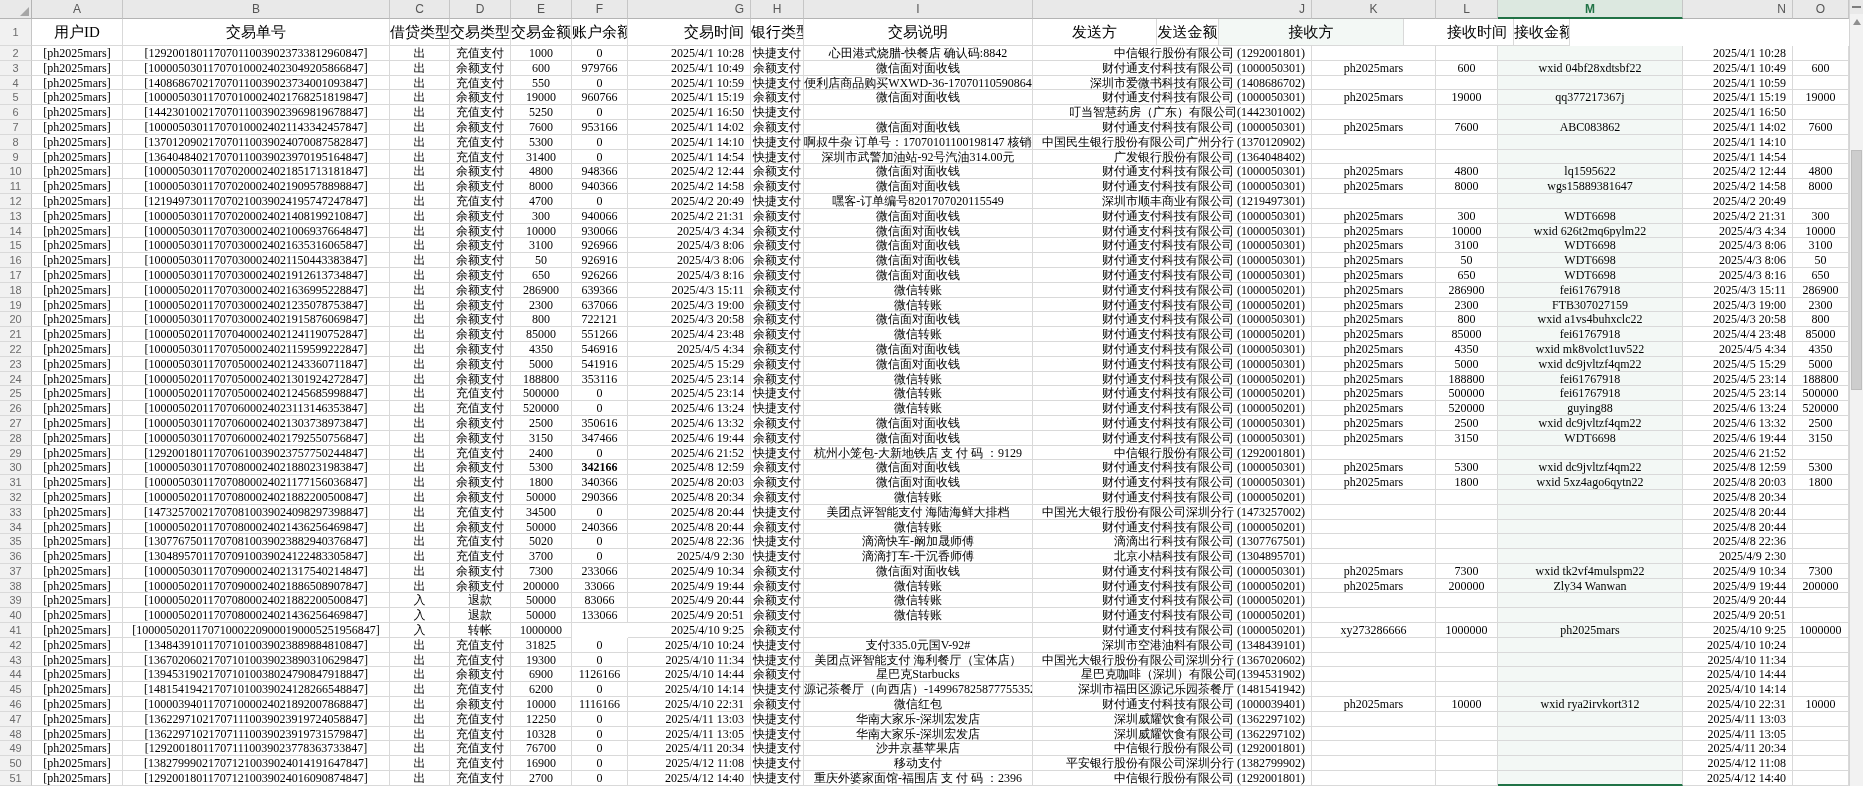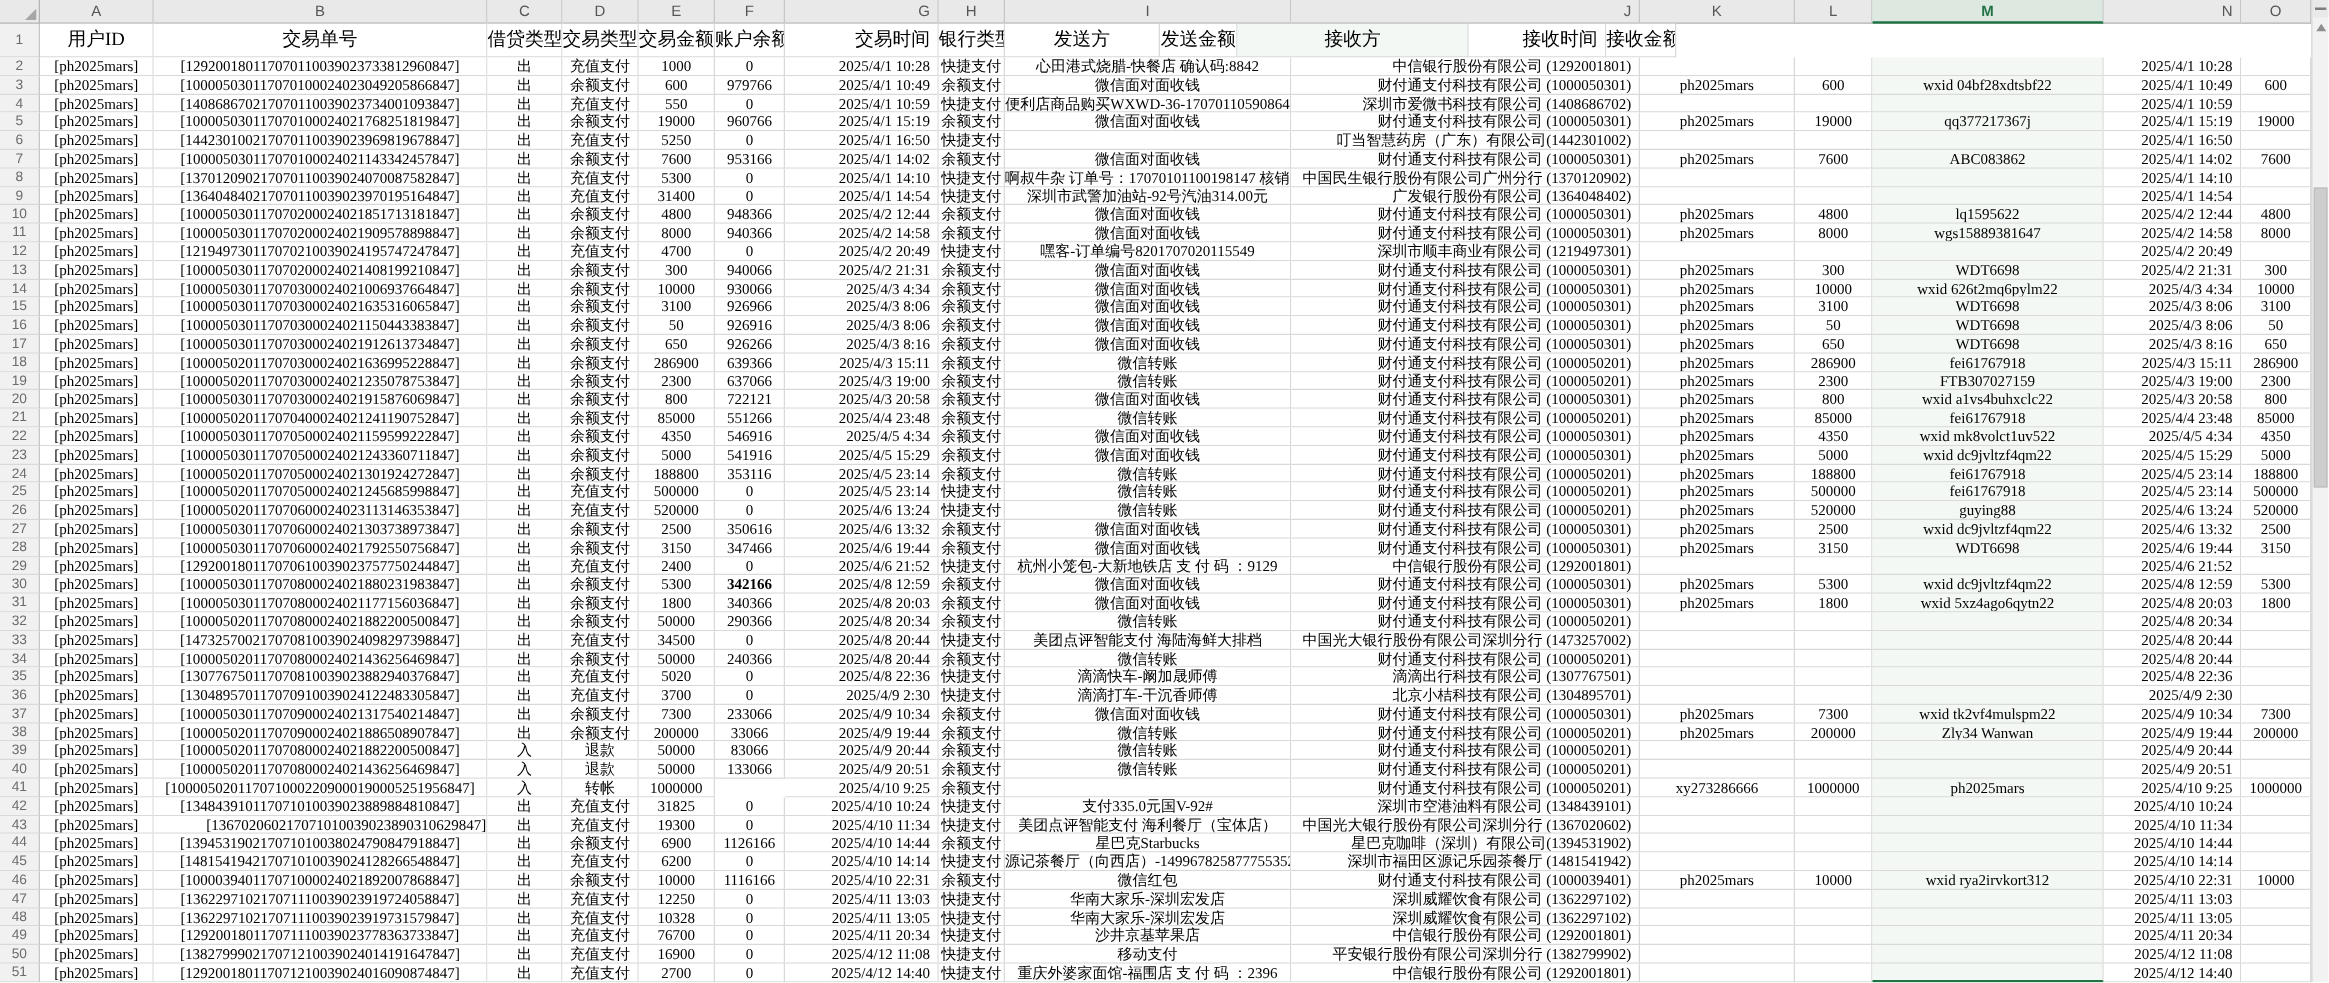--- a/index.html
+++ b/index.html
@@ -63,20 +63,21 @@
       <div class="row hdr">
         <div class="gutter">1</div>
         <div class="cell" style="width: 91px;">用户ID</div>
         <div class="cell" style="width: 267px;">交易单号</div>
         <div class="cell" style="width: 60px;">借贷类型</div>
         <div class="cell" style="width: 61px;">交易类型</div>
         <div class="cell" style="width: 61px;">交易金额</div>
         <div class="cell" style="width: 56px;">账户余额</div>
         <div class="cell ar" style="width: 123px;">交易时间</div>
         <div class="cell" style="width: 53px;">银行类型</div>
+        <div class="cell" style="width: 229px;">交易说明</div>
         <div class="cell" style="width: 124px;">发送方</div>
         <div class="cell" style="width: 62px;">发送金额</div>
         <div class="cell selcol" style="width: 185px;">接收方</div>
         <div class="cell ar" style="width: 110px;">接收时间</div>
         <div class="cell" style="width: 56px;">接收金额</div>
       </div>
       <div class="row">
         <div class="gutter">2</div>
         <div class="cell" style="width: 91px;">[ph2025mars]</div>
         <div class="cell" style="width: 267px;">[129200180117070110039023733812960847]</div>
@@ -810,21 +811,21 @@
         <div class="cell ar" style="width: 279px;">深圳市空港油料有限公司 (1348439101)</div>
         <div class="cell" style="width: 124px;"></div>
         <div class="cell" style="width: 62px;"></div>
         <div class="cell selcol" style="width: 185px;"></div>
         <div class="cell ar" style="width: 110px;">2025/4/10 10:24</div>
         <div class="cell" style="width: 56px;"></div>
       </div>
       <div class="row">
         <div class="gutter">43</div>
         <div class="cell" style="width: 91px;">[ph2025mars]</div>
-        <div class="cell" style="width: 267px; text-align: right;">[136702060217071010039023890310629847]</div>
+        <div class="cell" style="width: 267px;">[136702060217071010039023890310629847]</div>
         <div class="cell" style="width: 60px;">出</div>
         <div class="cell" style="width: 61px;">充值支付</div>
         <div class="cell" style="width: 61px;">19300</div>
         <div class="cell" style="width: 56px;">0</div>
         <div class="cell ar" style="width: 123px;">2025/4/10 11:34</div>
         <div class="cell" style="width: 53px;">快捷支付</div>
         <div class="cell" style="width: 229px;">美团点评智能支付 海利餐厅（宝体店）</div>
         <div class="cell ar" style="width: 279px;">中国光大银行股份有限公司深圳分行 (1367020602)</div>
         <div class="cell" style="width: 124px;"></div>
         <div class="cell" style="width: 62px;"></div>

